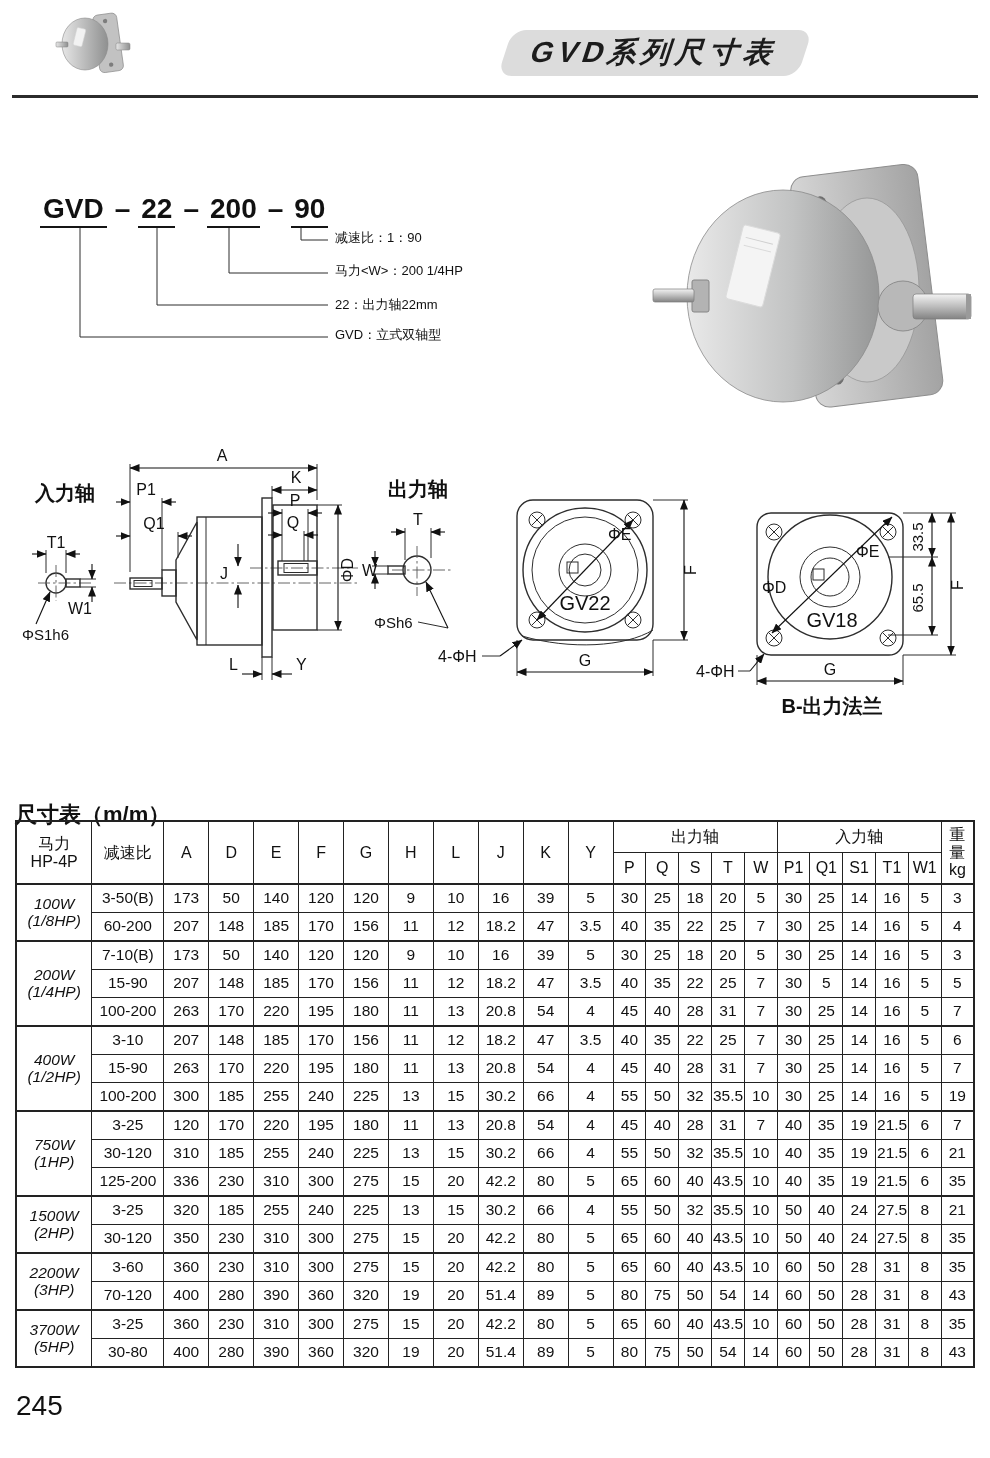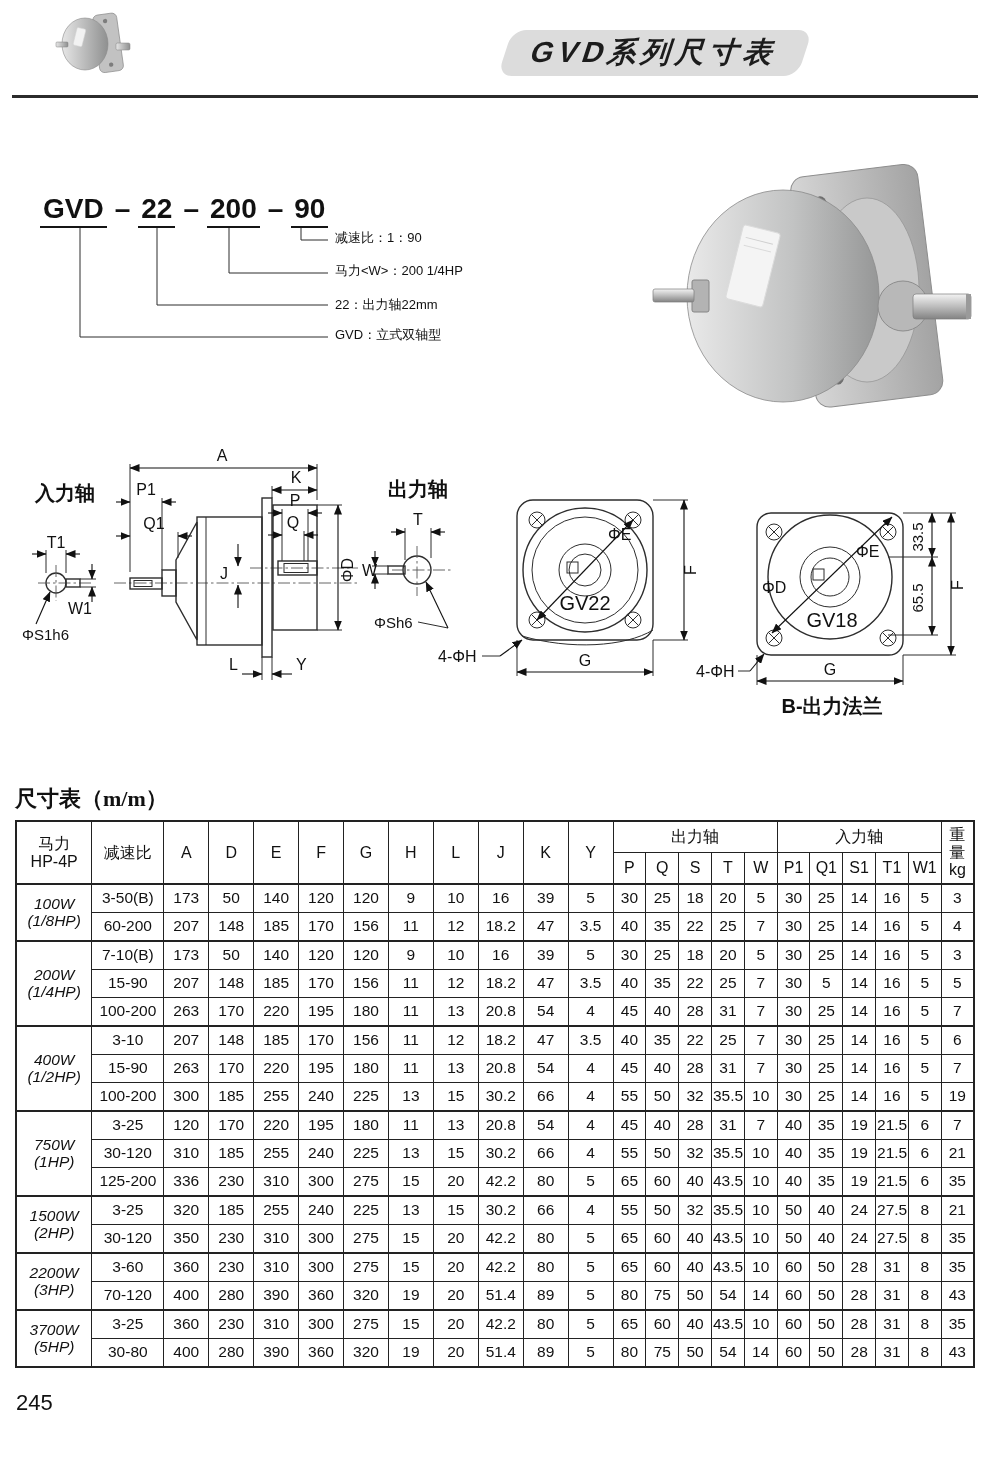--- a/index.html
+++ b/index.html
@@ -21,31 +21,31 @@
   .dim{stroke:#111;stroke-width:1.1;fill:none;}
   .out{stroke:#2d2d2d;stroke-width:1.4;fill:none;}
   .thin{stroke:#2d2d2d;stroke-width:1;fill:none;}
   .cline{stroke:#555;stroke-width:0.9;fill:none;stroke-dasharray:12 3 2.5 3;}
   .dtxt{font-size:16px;fill:#111;}
   .dtxt2{font-size:15px;fill:#111;}
   .dlabel{font-size:20px;font-weight:bold;fill:#111;}
   .gvname{font-size:20px;fill:#111;}
   .cap{font-size:20px;font-weight:bold;fill:#111;}
   
-  .table-title{position:absolute;left:15px;top:784px;font-size:22px;font-weight:bold;font-family:Liberation Serif, serif;}
+  .table-title{position:absolute;left:15px;top:800px;font-size:22px;font-weight:bold;}
   table.dims{position:absolute;left:15px;top:820px;width:960px;border-collapse:collapse;
              table-layout:fixed;border:2px solid #222;}
   table.dims th,table.dims td{border:1px solid #222;text-align:center;vertical-align:middle;
              padding:0 1px;font-weight:normal;}
   table.dims th{font-size:16px;height:30px;line-height:1.1;}
   table.dims td{font-size:15.5px;height:27px;line-height:1.05;}
   .pre{white-space:pre-line;}
   .power{font-size:15.5px;font-style:italic;}
   tr.group-start td{border-top:2px solid #222;}
-  .page-num{position:absolute;left:16px;top:1390px;font-size:22px;}
+  .page-num{position:absolute;left:16px;top:1390px;font-size:28px;}
 </style>
 </head>
 <body>
 
 <div id="page">
 
   <svg style="position:absolute;left:52px;top:6px;" width="80" height="75" viewBox="0 0 80 75">
     <defs>
       <linearGradient id="gT" x1="0" y1="0" x2="1" y2="0">
         <stop offset="0" stop-color="#e6e6e6"></stop>

